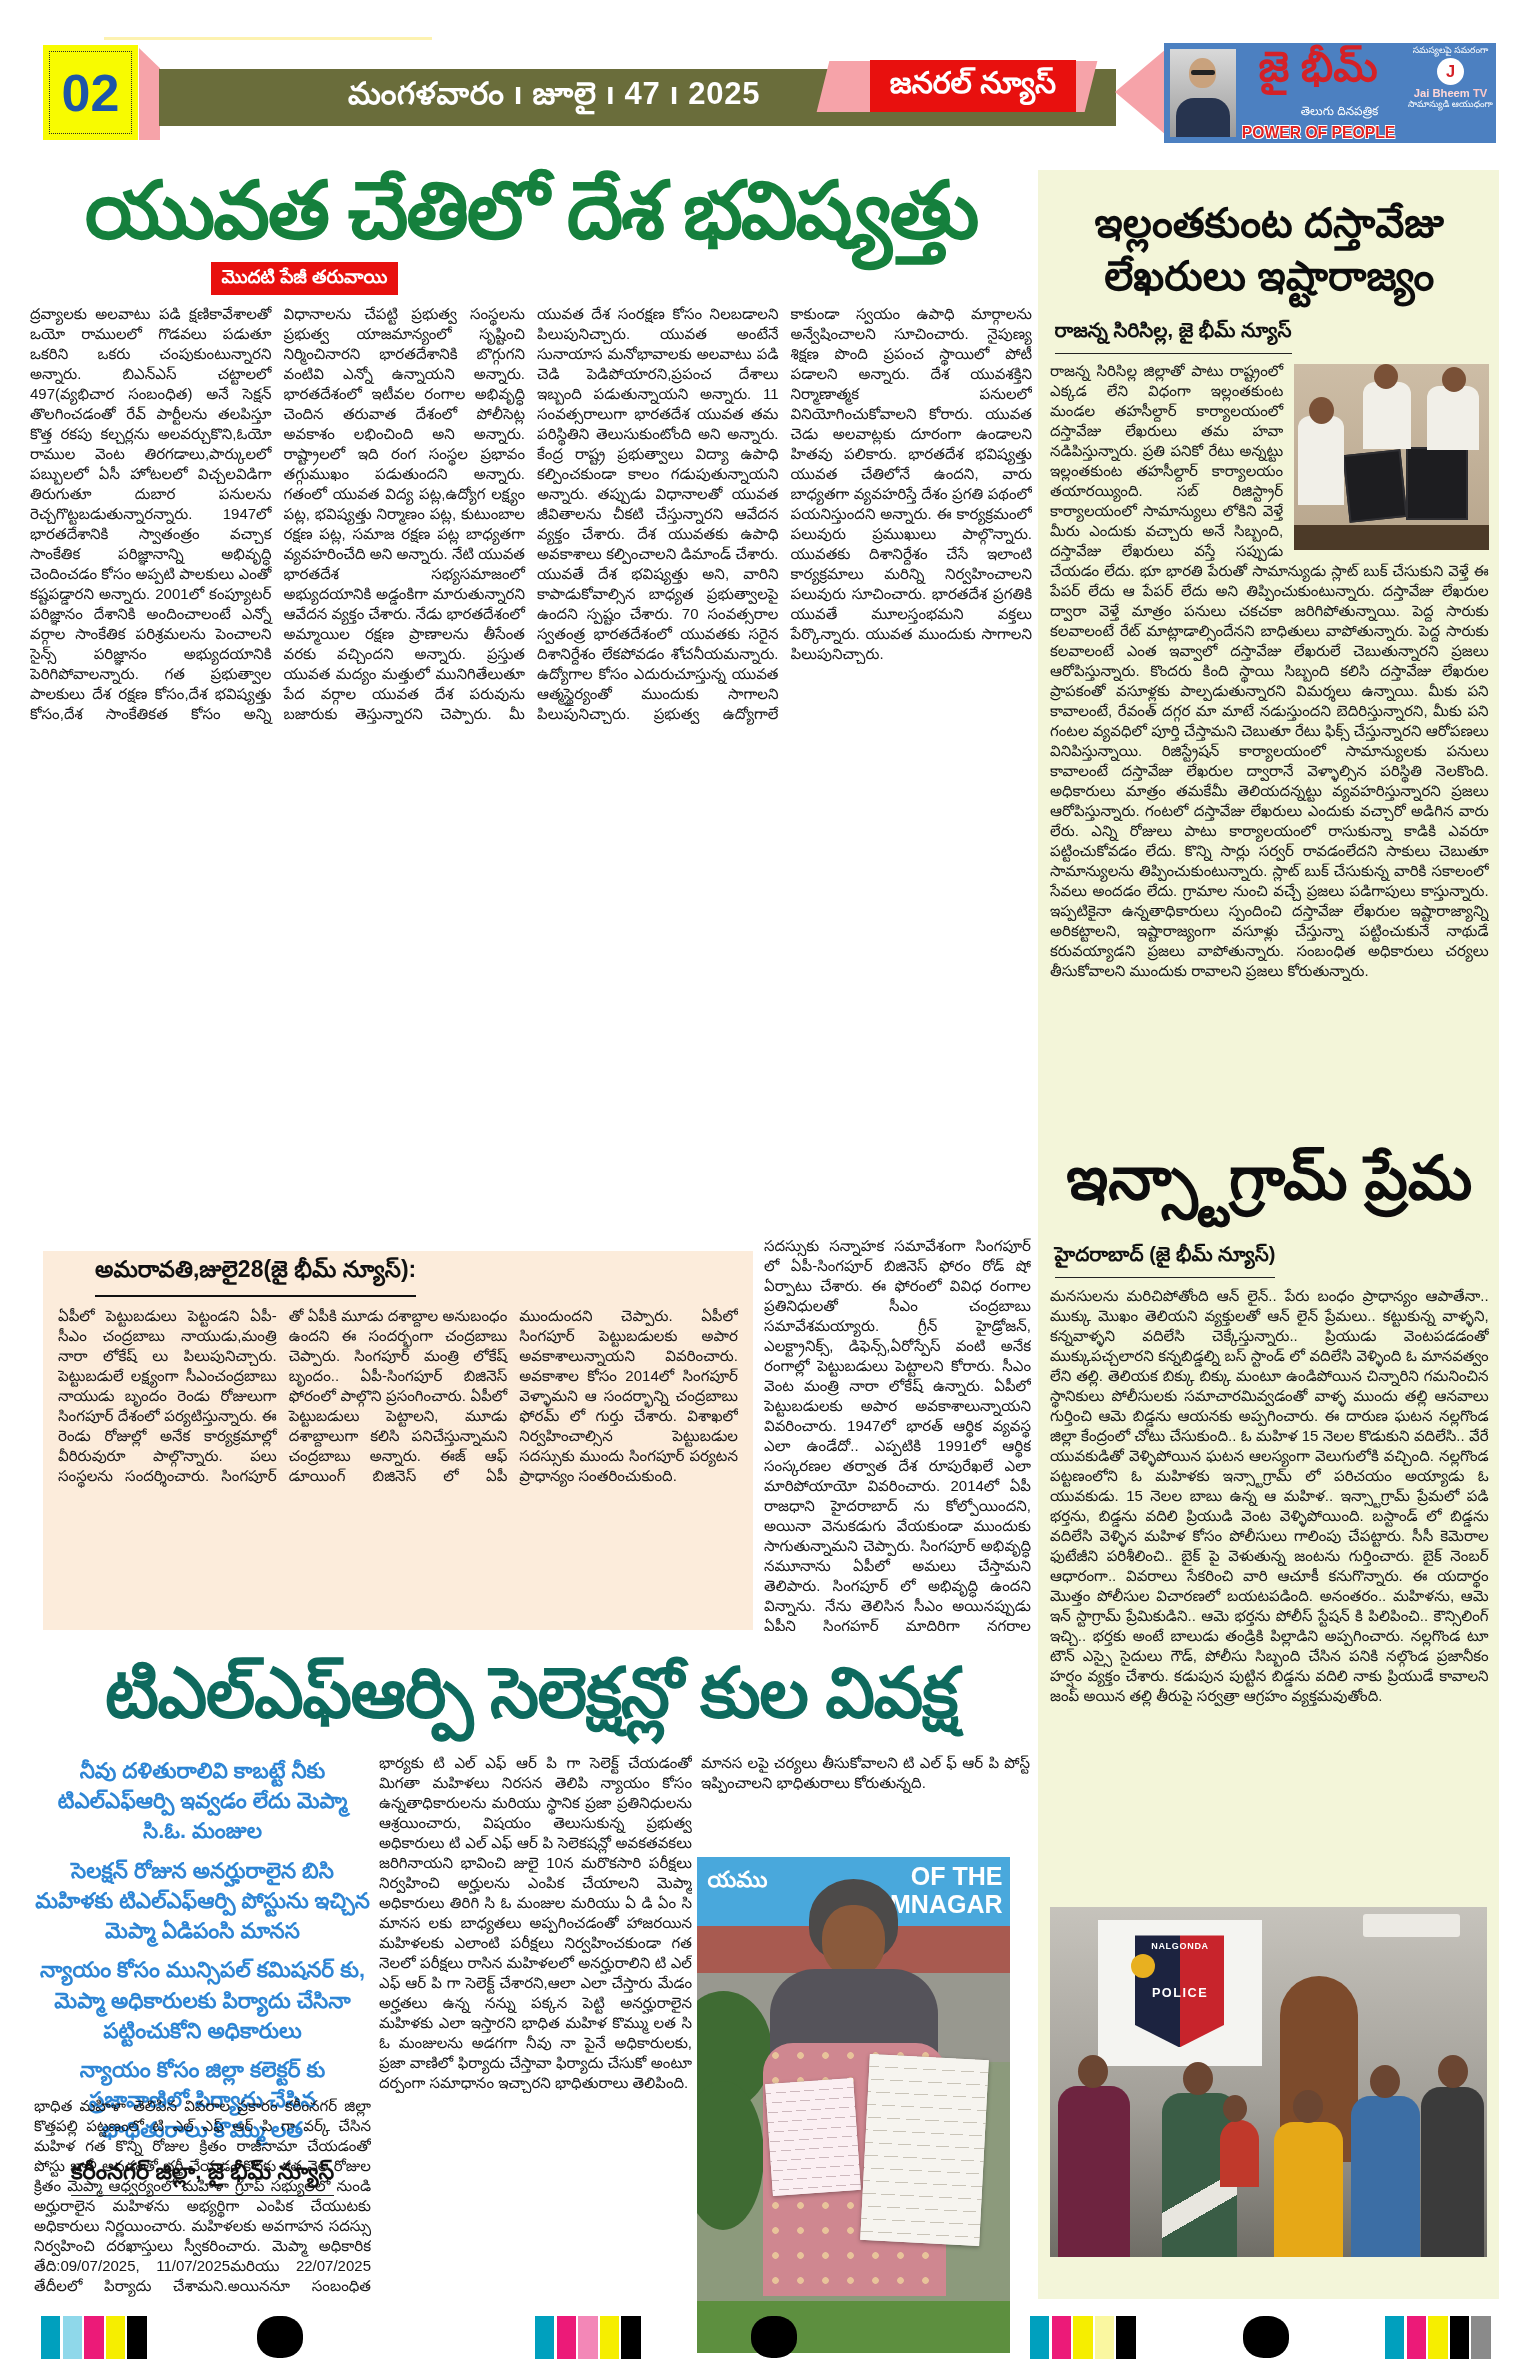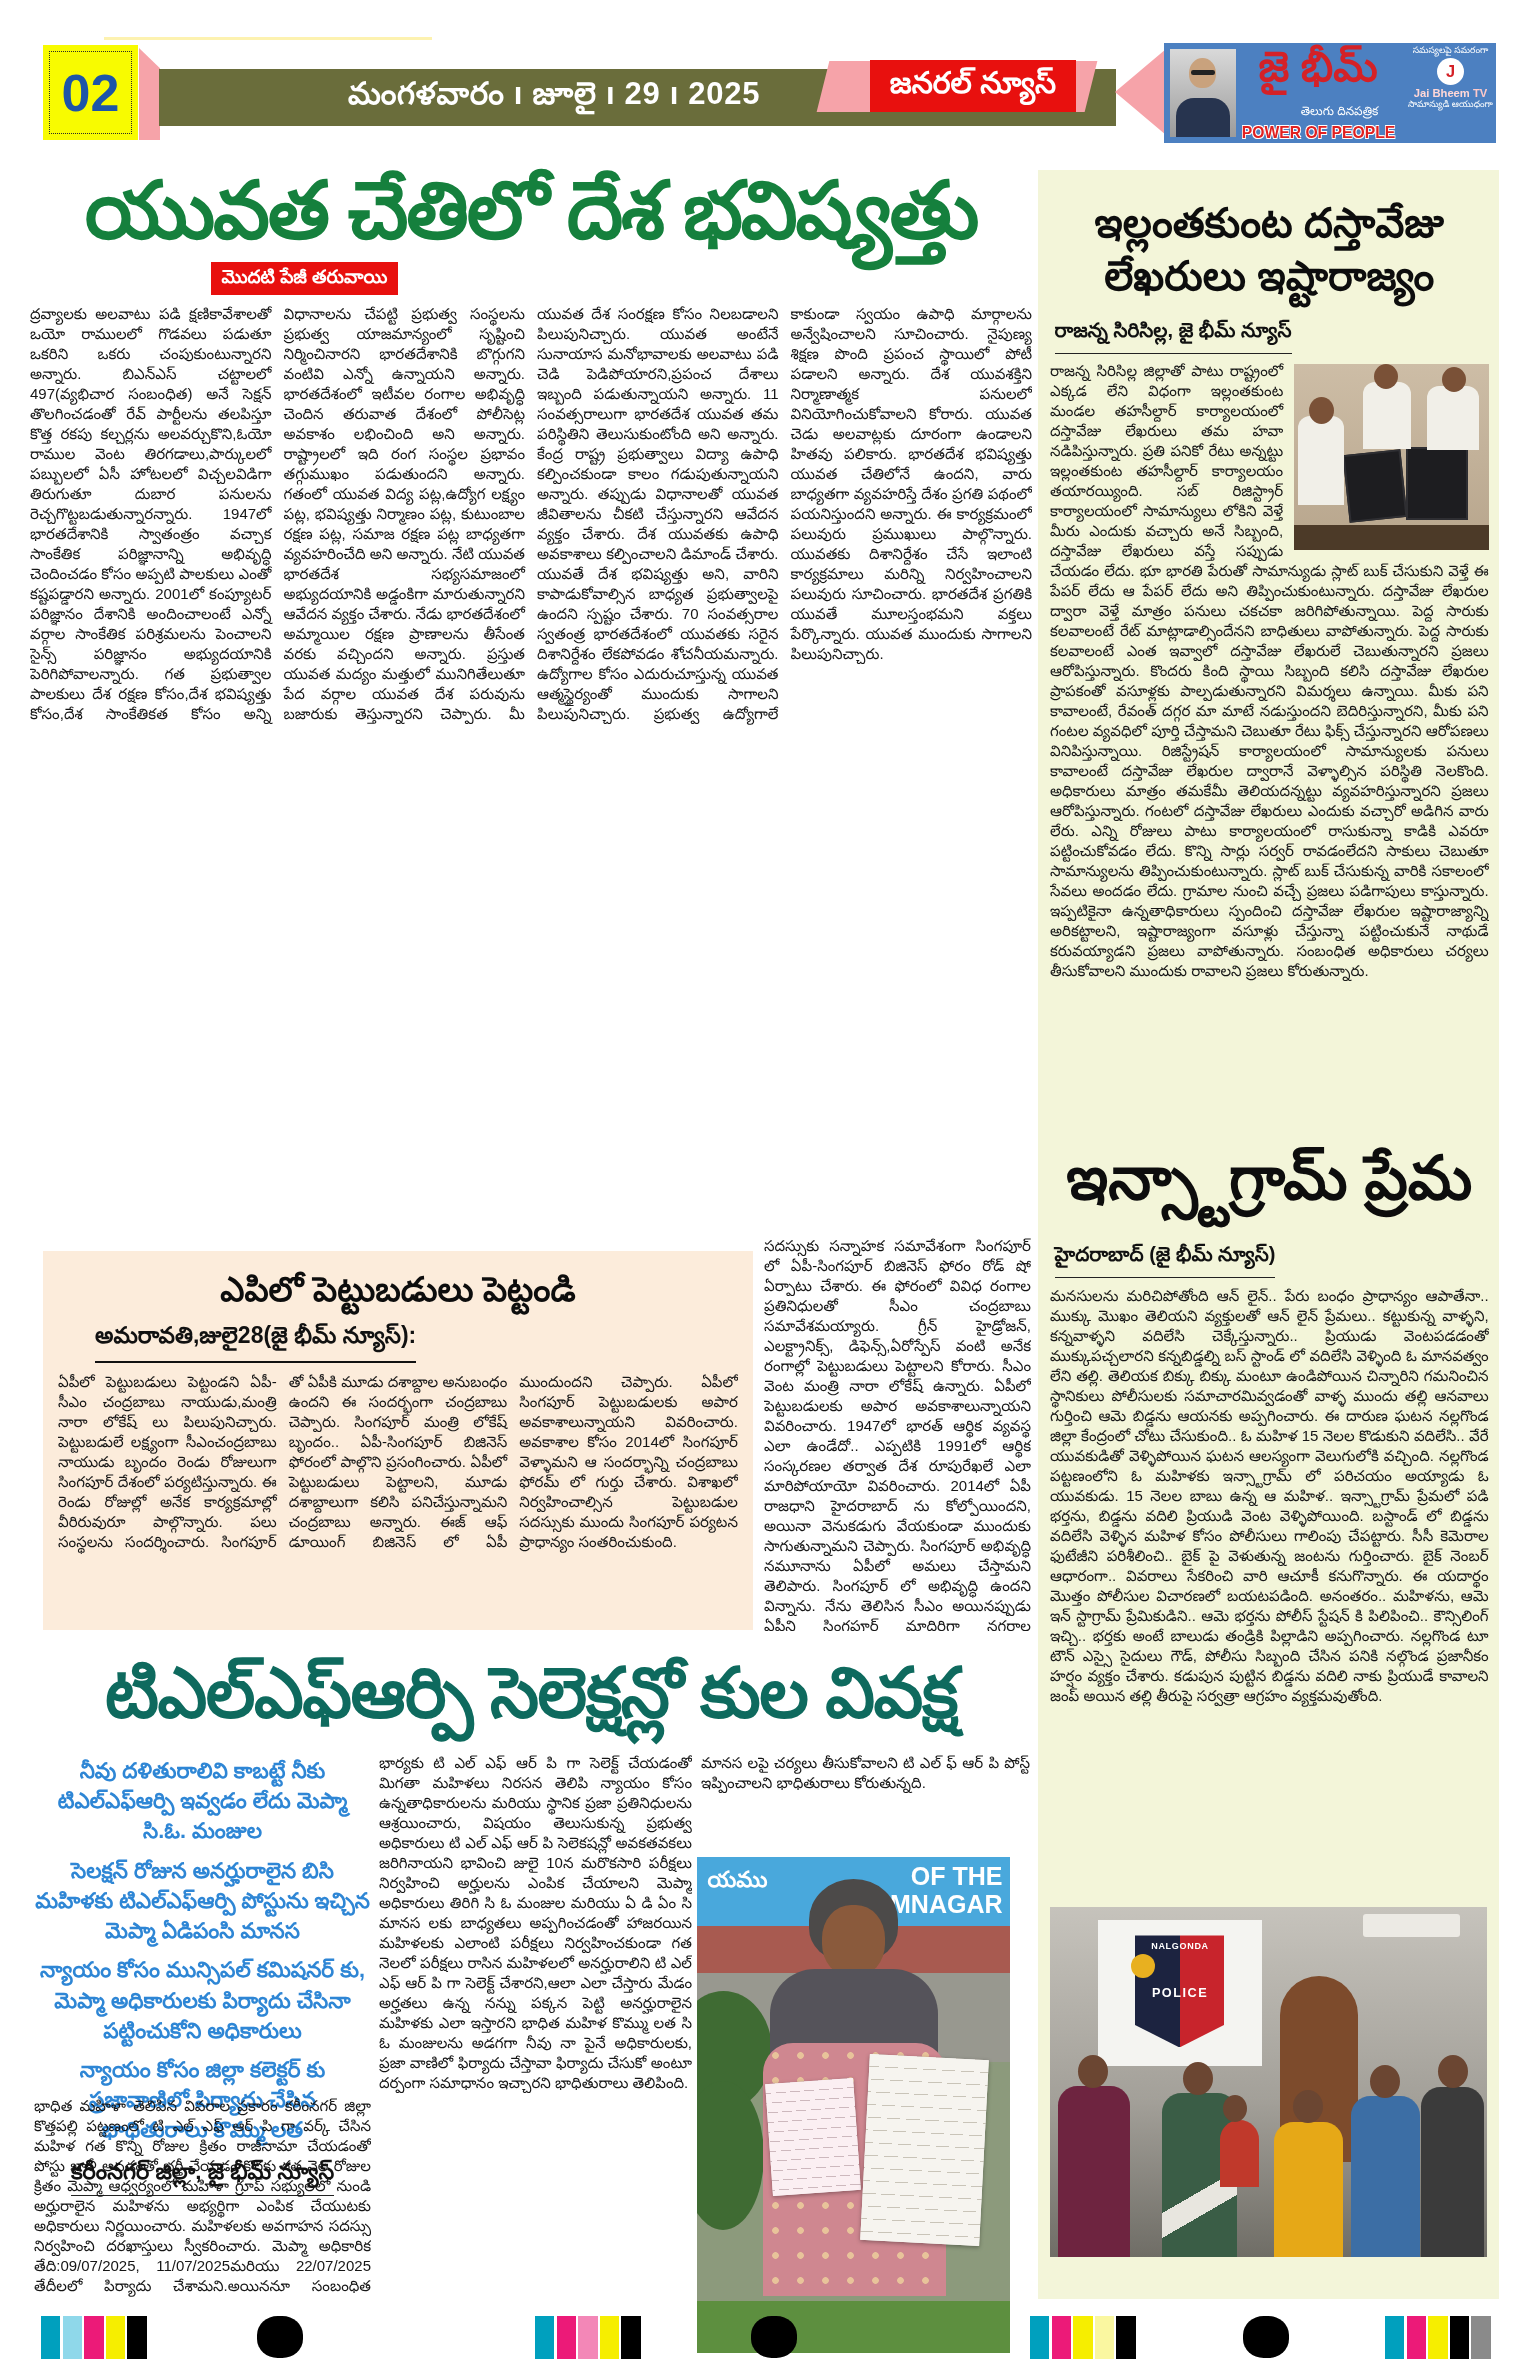--- a/index.html
+++ b/index.html
@@ -114,21 +114,21 @@
 <body>
 
 <div id="page">
 
   <div class="abs top-accent"></div>
   <div class="abs pagenum-box">
     <div class="pagenum-inner">02</div>
   </div>
   <div class="abs pagenum-shadow"></div>
   <div class="abs date-bar">
-    <div class="date-text">మంగళవారం ı జూలై ı 29 ı 2025</div>
+    <div class="date-text">మంగళవారం ı జూలై ı 47 ı 2025</div>
   </div>
   <div class="abs badge-pink"></div>
   <div class="abs section-badge">జనరల్ న్యూస్</div>
   <div class="abs mast-arrow"></div>
 
   <div class="abs masthead">
     <div class="ambedkar">
       <div class="amb-head"></div>
       <div class="amb-glasses"></div>
       <div class="amb-suit"></div>
@@ -194,21 +194,20 @@
         <div class="phead" style="left:243px;top:183px;"></div>
         <div class="person" style="left:301px;top:189px;width:69px;height:161px;background:#3c6ea5;"></div>
         <div class="phead" style="left:320px;top:158px;"></div>
         <div class="person" style="left:371px;top:180px;width:63px;height:170px;background:#3b3b3b;"></div>
         <div class="phead" style="left:388px;top:148px;"></div>
       </div>
     </div>
   </div>
 
   <div class="abs ap-box">
-    <div class="ap-head">ఎపిలో పెట్టుబడులు పెట్టండి</div>
     <div><span class="ap-byline">అమరావతి,జులై28(జై భీమ్ న్యూస్):</span></div>
     <div class="ap-body body-text">ఏపీలో పెట్టుబడులు పెట్టండని ఏపీ-సీఎం చంద్రబాబు నాయుడు,మంత్రి నారా లోకేష్ లు పిలుపునిచ్చారు. పెట్టుబడులే లక్ష్యంగా సీఎంచంద్రబాబు నాయుడు బృందం రెండు రోజులుగా సింగపూర్ దేశంలో పర్యటిస్తున్నారు. ఈ రెండు రోజుల్లో అనేక కార్యక్రమాల్లో వీరిరువురూ పాల్గొన్నారు. పలు సంస్థలను సందర్శించారు. సింగపూర్ తో ఏపీకి మూడు దశాబ్దాల అనుబంధం ఉందని ఈ సందర్భంగా చంద్రబాబు చెప్పారు. సింగపూర్ మంత్రి లోకేష్ బృందం.. ఏపీ-సింగపూర్ బిజినెస్ ఫోరంలో పాల్గొని ప్రసంగించారు. ఏపీలో పెట్టుబడులు పెట్టాలని, మూడు దశాబ్దాలుగా కలిసి పనిచేస్తున్నామని చంద్రబాబు అన్నారు. ఈజ్ ఆఫ్ డూయింగ్ బిజినెస్ లో ఏపీ ముందుందని చెప్పారు. ఏపీలో సింగపూర్ పెట్టుబడులకు అపార అవకాశాలున్నాయని వివరించారు. అవకాశాల కోసం 2014లో సింగపూర్ వెళ్ళామని ఆ సందర్భాన్ని చంద్రబాబు ఫోరమ్ లో గుర్తు చేశారు. విశాఖలో నిర్వహించాల్సిన పెట్టుబడుల సదస్సుకు ముందు సింగపూర్ పర్యటన ప్రాధాన్యం సంతరించుకుంది.</div>
   </div>
   <div class="abs ap-right-col body-text">సదస్సుకు సన్నాహక సమావేశంగా సింగపూర్ లో ఏపీ-సింగపూర్ బిజినెస్ ఫోరం రోడ్ షో ఏర్పాటు చేశారు. ఈ ఫోరంలో వివిధ రంగాల ప్రతినిధులతో సీఎం చంద్రబాబు సమావేశమయ్యారు. గ్రీన్ హైడ్రోజన్, ఎలక్ట్రానిక్స్, డిఫెన్స్,ఏరోస్పేస్ వంటి అనేక రంగాల్లో పెట్టుబడులు పెట్టాలని కోరారు. సీఎం వెంట మంత్రి నారా లోకేష్ ఉన్నారు. ఏపీలో పెట్టుబడులకు అపార అవకాశాలున్నాయని వివరించారు. 1947లో భారత్ ఆర్థిక వ్యవస్థ ఎలా ఉండేదో.. ఎప్పటికి 1991లో ఆర్థిక సంస్కరణల తర్వాత దేశ రూపురేఖలే ఎలా మారిపోయాయో వివరించారు. 2014లో ఏపీ రాజధాని హైదరాబాద్ ను కోల్పోయిందని, అయినా వెనుకడుగు వేయకుండా ముందుకు సాగుతున్నామని చెప్పారు. సింగపూర్ అభివృద్ధి నమూనాను ఏపీలో అమలు చేస్తామని తెలిపారు. సింగపూర్ లో అభివృద్ధి ఉందని విన్నాను. నేను తెలిసిన సీఎం అయినప్పుడు ఏపీని సింగపూర్ మాదిరిగా నగరాల నిర్మించాలని సంకల్పించా. అభివృద్ధిలో భారత్ వేగంగా ముందుకు సాగుతోంది.</div>
 
   <div class="abs t-head">టిఎల్ఎఫ్ఆర్పి సెలెక్షన్లో కుల వివక్ష</div>
   <div class="abs t-sub">
     <div class="t-sub-line">నీవు దళితురాలివి కాబట్టే నీకు టిఎల్ఎఫ్ఆర్పి ఇవ్వడం లేదు మెప్మా సి.ఓ. మంజుల</div>
     <div class="t-sub-line">సెలక్షన్ రోజున అనర్హురాలైన బిసి మహిళకు టిఎల్ఎఫ్ఆర్పి పోస్టును ఇచ్చిన మెప్మా ఏడిపంసి మానస</div>
     <div class="t-sub-line">న్యాయం కోసం మున్సిపల్ కమిషనర్ కు, మెప్మా అధికారులకు పిర్యాదు చేసినా పట్టించుకోని అధికారులు</div>

